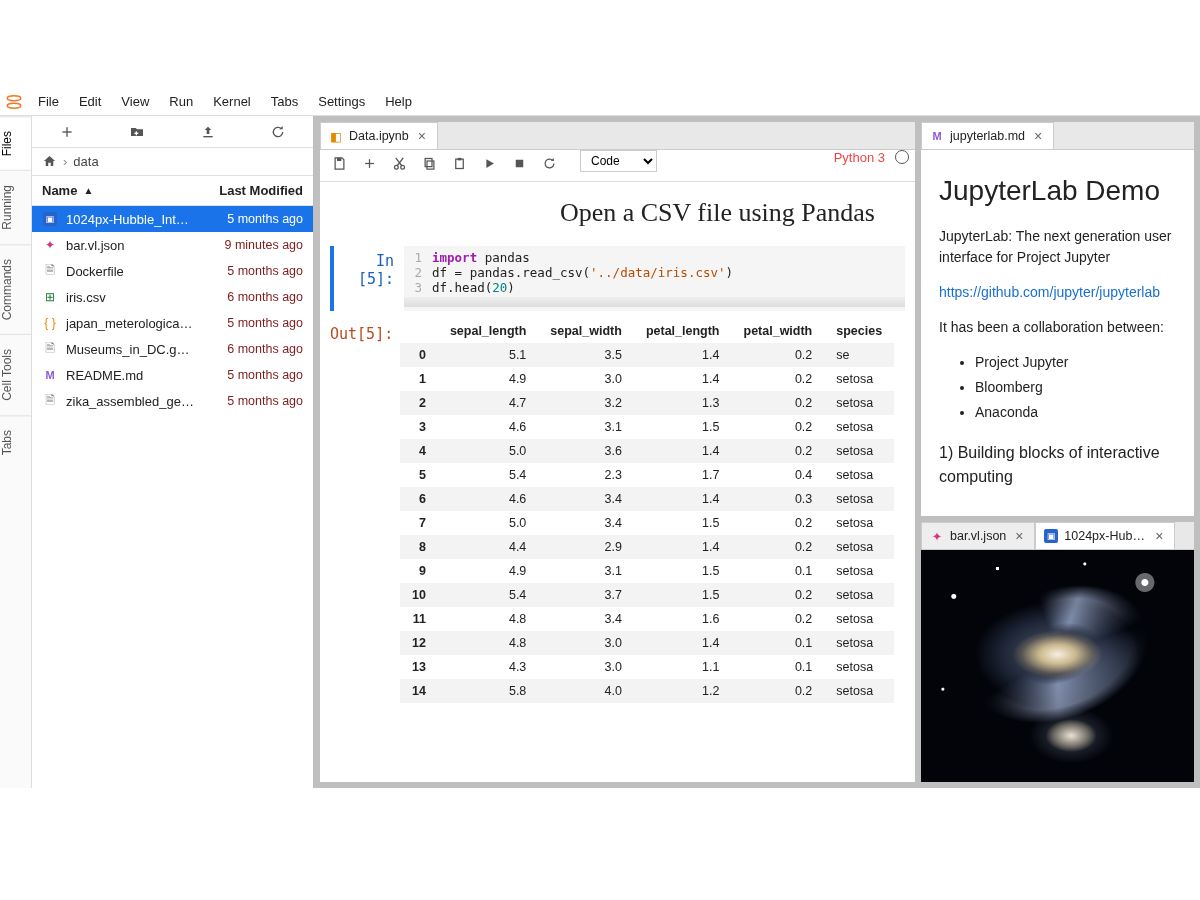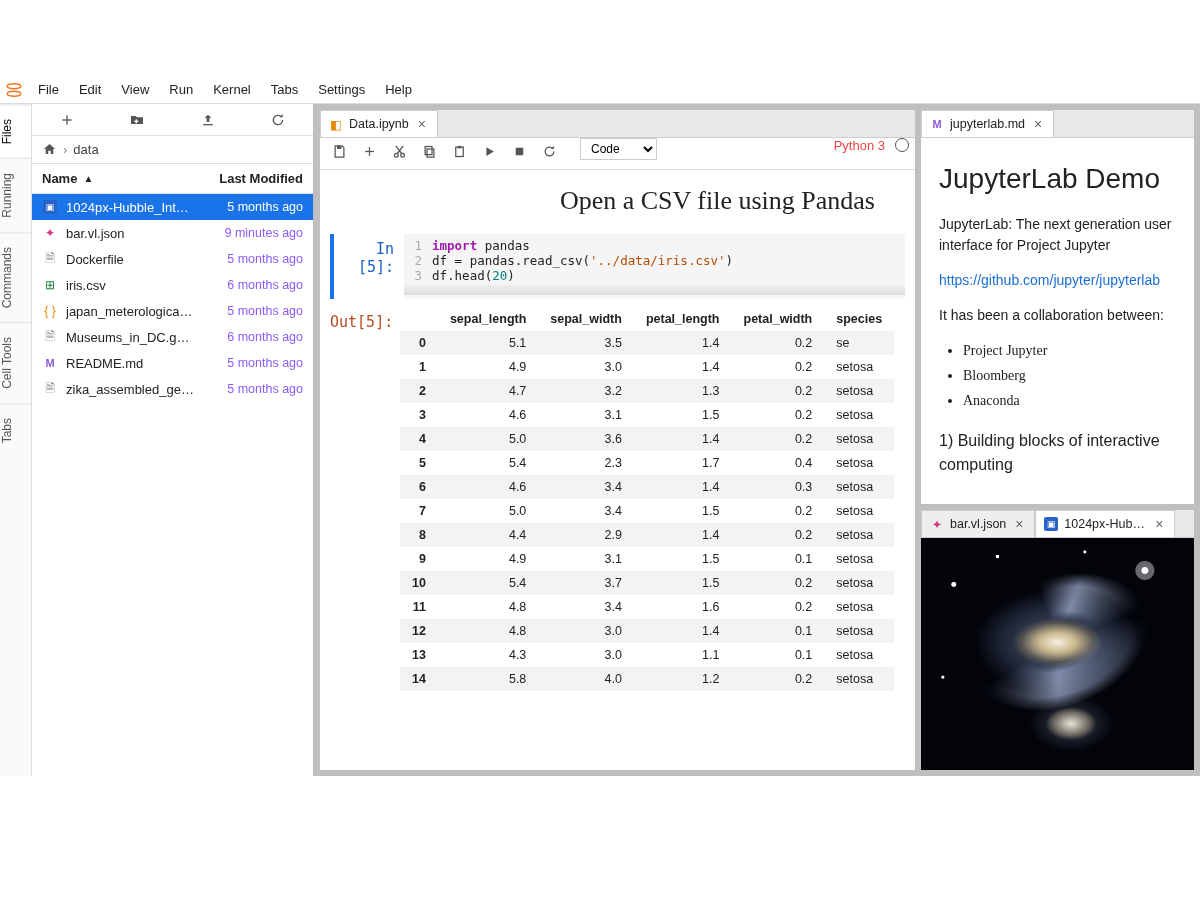--- a/index.html
+++ b/index.html
@@ -1,19 +1,19 @@
 <!DOCTYPE html>
 <html><head>
 <meta charset="utf-8">
 <style>
   * { box-sizing: border-box; }
   html, body { margin:0; padding:0; font-family: -apple-system, BlinkMacSystemFont, "Segoe UI", Helvetica, Arial, sans-serif; font-size:13px; color:#222; }
   body { width:1200px; height:900px; overflow:hidden; background:#fff; }
 
-  .app { position:absolute; top:76px; left:0; width:1200px; height:700px; display:flex; flex-direction:column; background:#fff; }
+  .app { position:absolute; top:88px; left:0; width:1200px; height:700px; display:flex; flex-direction:column; background:#fff; }
 
   
   .menu-bar { display:flex; align-items:center; height:28px; border-bottom:1px solid #ddd; }
   .menu-bar .logo { width:28px; display:flex; align-items:center; justify-content:center; }
   .menu-bar .logo svg { width:18px; height:18px; }
   .menu-bar .menu-item { padding:0 10px; height:100%; display:flex; align-items:center; cursor:default; }
 
   
   .main { flex:1; display:flex; min-height:0; }
 
@@ -33,21 +33,21 @@
 
   .file-header { display:flex; align-items:center; height:30px; border-bottom:1px solid #e0e0e0; padding:0 10px; font-weight:600; }
   .file-header .col-name { flex:1; display:flex; align-items:center; gap:6px;}
   .file-header .sort-caret { font-size:10px; }
   .file-header .col-mod { width:100px; text-align:right; }
 
   .file-list { flex:1; overflow:auto; }
   .file-row { display:flex; align-items:center; height:26px; padding:0 10px; gap:8px; }
   .file-row .icon { width:16px; height:16px; display:flex; align-items:center; justify-content:center; font-size:12px;}
   .file-row .fname { flex:1; white-space:nowrap; overflow:hidden; text-overflow:ellipsis; }
-  .file-row .fmod { width:100px; text-align:right; color:#8b5cf6; font-size:12.5px;}
+  .file-row .fmod { width:100px; text-align:right; color:#7f1d1d; font-size:12.5px;}
   .file-row.selected { background:#1a73e8; color:#fff; }
   .file-row.selected .fmod { color:#fff; }
 
   .work-area { flex:1; display:flex; min-width:0; background:#bfbfbf; padding:6px; gap:6px;}
 
   .nb-pane { flex:1; display:flex; flex-direction:column; background:#fff; min-width:0; }
   .right-col { width:273px; display:flex; flex-direction:column; gap:6px;}
   .md-pane { flex:1; display:flex; flex-direction:column; background:#fff; min-height:0;}
   .img-pane { height:260px; display:flex; flex-direction:column; background:#fff;}
 
@@ -91,21 +91,21 @@
   table.df th { font-weight:600; }
   table.df tbody th { font-weight:600; }
   table.df tbody tr:nth-child(odd) { background:#f3f3f3; }
   table.df td.sp, table.df th.sp { text-align:left; }
 
   .md-body { flex:1; overflow:hidden; padding:16px 18px; font-size:14px; line-height:1.5;}
   .md-body h1 { font-size:28px; margin:4px 0 14px; font-weight:500;}
   .md-body h2 { font-size:16px; margin:18px 0 6px; font-weight:500;}
   .md-body a { color:#1a6fd4; text-decoration:none;}
   .md-body ul { margin:8px 0; padding-left:24px;}
-  .md-body li { margin:4px 0;font-family:Liberation Serif, serif;}
+  .md-body li { margin:4px 12px;}
 
   .img-body { flex:1; background:#000; position:relative; overflow:hidden;}
   .galaxy { position:absolute; inset:0;
     background:
      radial-gradient(circle at 82% 14%, #fff 0 3px, rgba(255,255,255,0.4) 4px 9px, transparent 10px),
      radial-gradient(circle at 12% 20%, #fff 0 2px, transparent 3px),
      radial-gradient(circle at 28% 8%, #fff 0 1.5px, transparent 2px),
      radial-gradient(circle at 60% 6%, #fff 0 1px, transparent 2px),
      radial-gradient(circle at 8% 60%, #fff 0 1px, transparent 2px),
      radial-gradient(ellipse 60px 32px at 50% 45%, #f7efe0 0%, #cbb98f 30%, rgba(120,110,90,0.5) 60%, transparent 75%),

